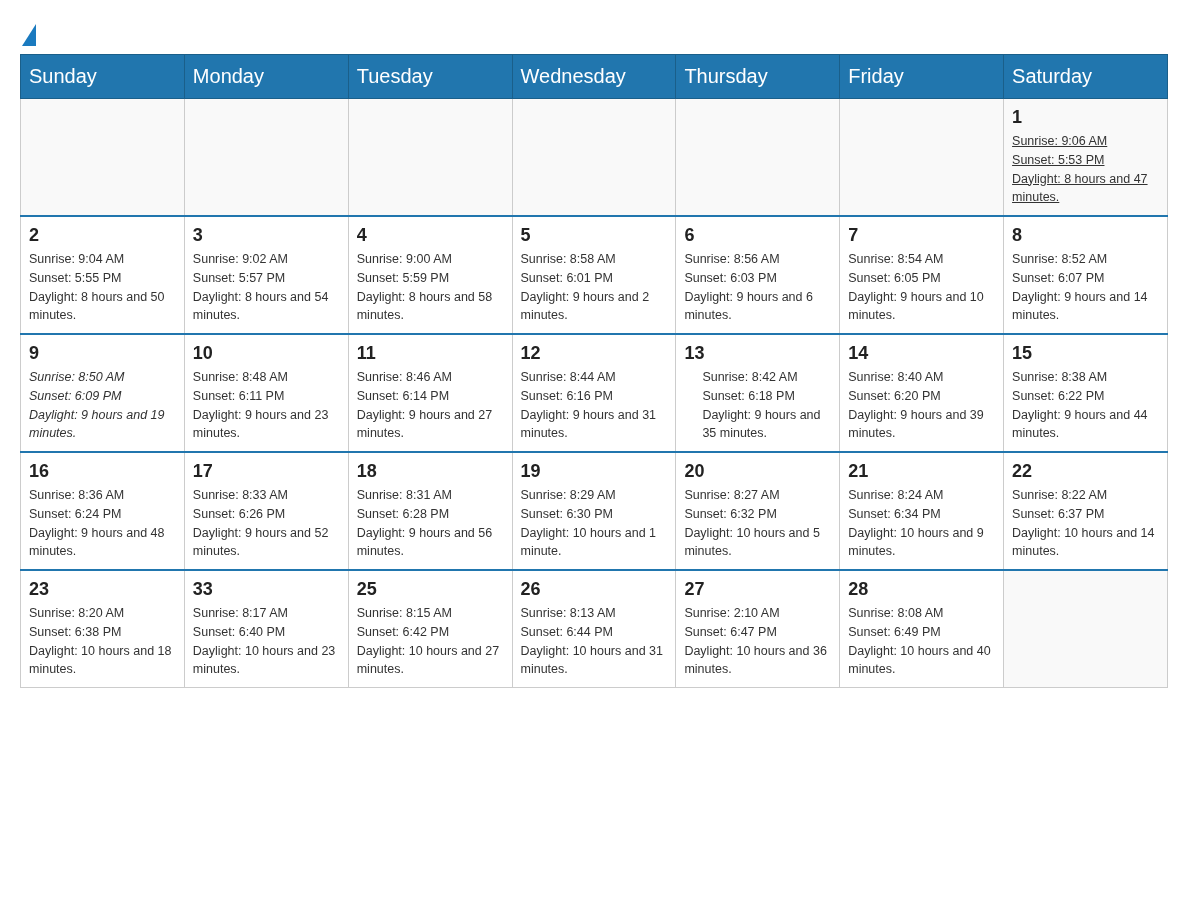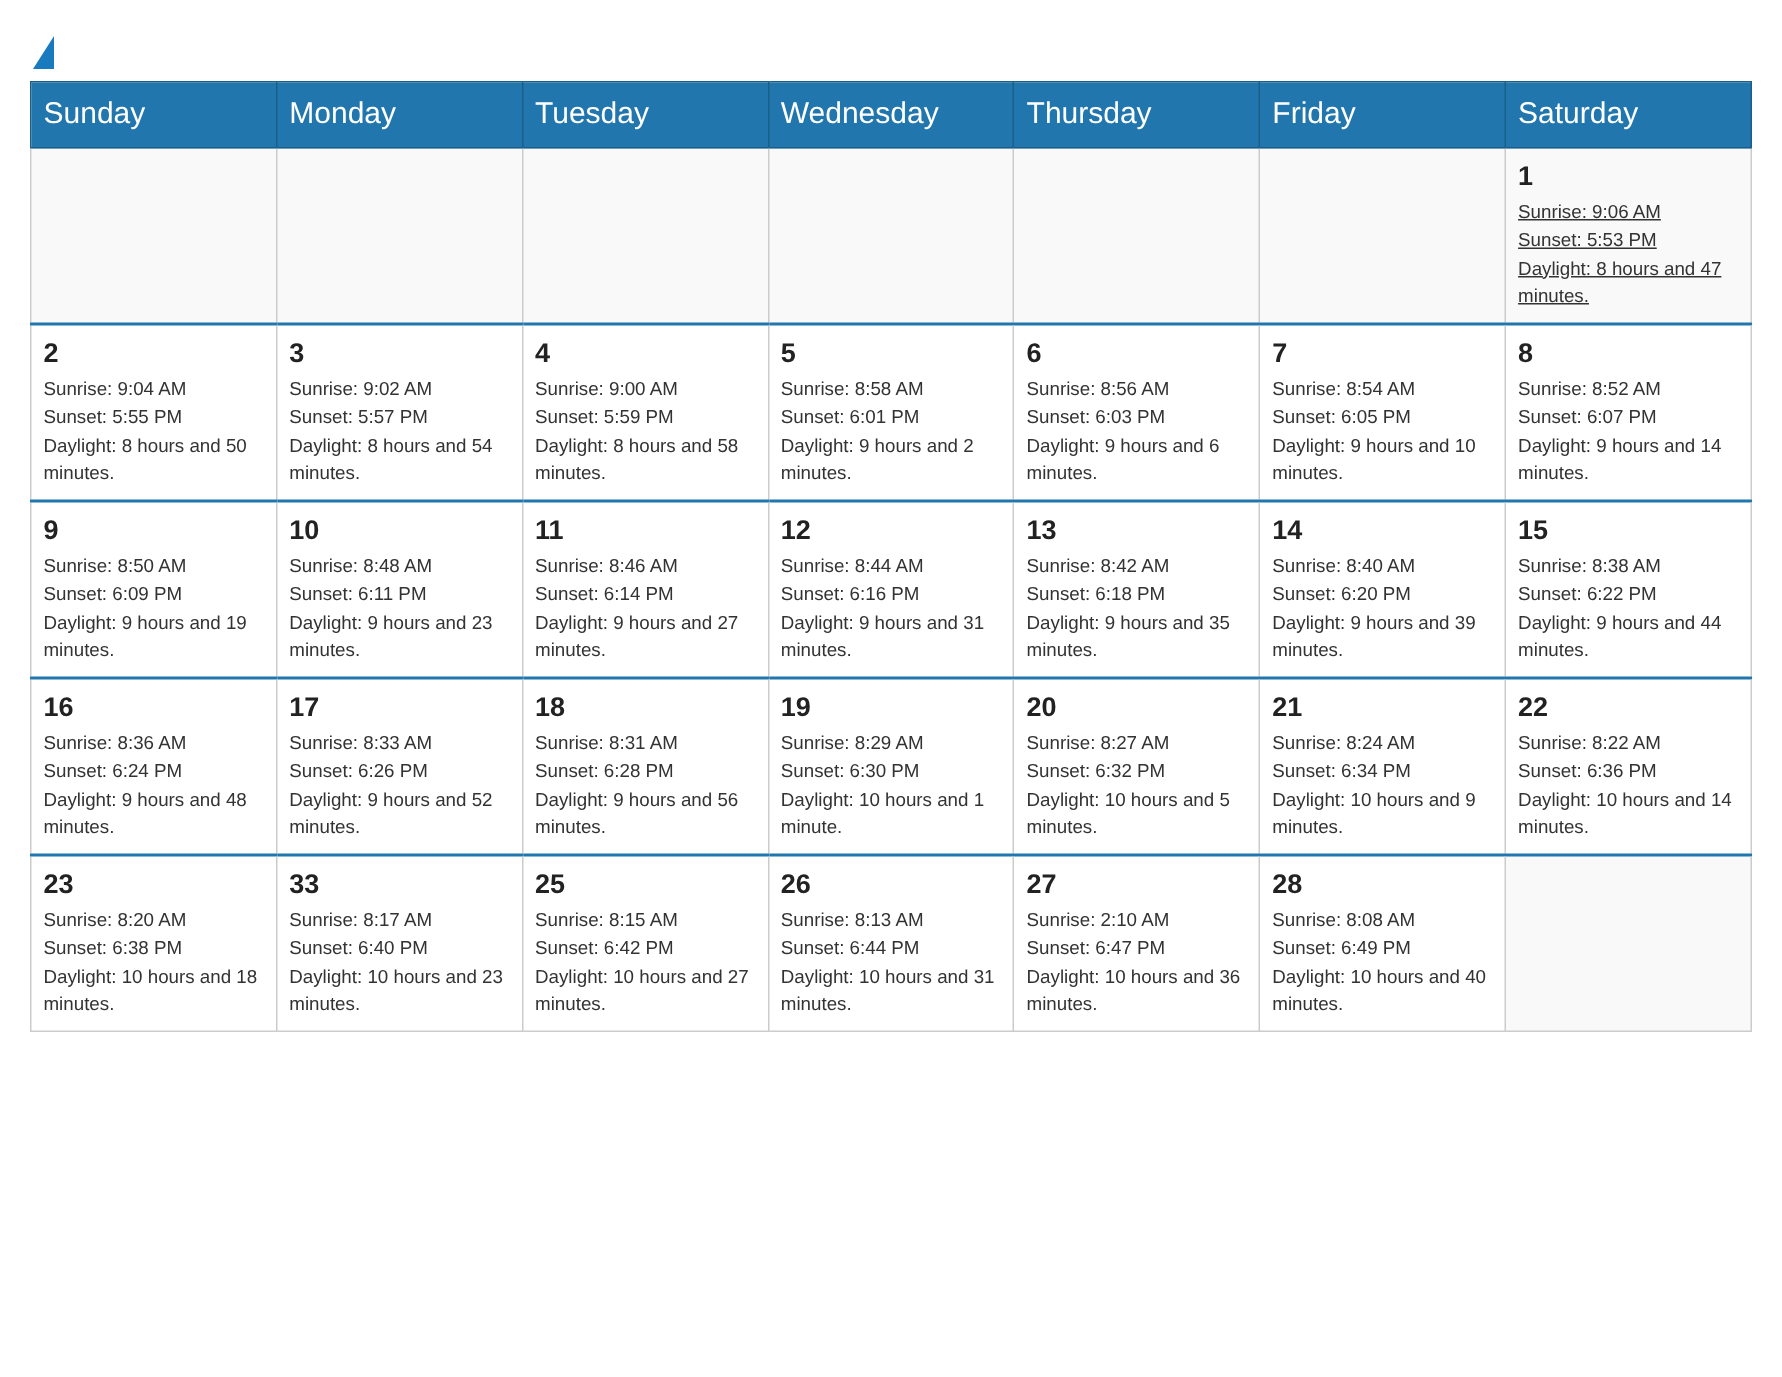--- a/index.html
+++ b/index.html
@@ -187,21 +187,21 @@
         <td>
           <span class="day-number">8</span>
           <div class="day-info" style="white-space: pre-line;">Sunrise: 8:52 AM
 Sunset: 6:07 PM
 Daylight: 9 hours and 14 minutes.</div>
         </td>
       </tr>
       <tr class="week-row">
         <td>
           <span class="day-number">9</span>
-          <div class="day-info" style="white-space: pre-line;">Sunrise: 8:50 AM
+          <div class="day-info" style="white-space: pre-line; font-style: italic;">Sunrise: 8:50 AM
 Sunset: 6:09 PM
 Daylight: 9 hours and 19 minutes.</div>
         </td>
         <td>
           <span class="day-number">10</span>
           <div class="day-info" style="white-space: pre-line;">Sunrise: 8:48 AM
 Sunset: 6:11 PM
 Daylight: 9 hours and 23 minutes.</div>
         </td>
         <td>
@@ -211,21 +211,21 @@
 Daylight: 9 hours and 27 minutes.</div>
         </td>
         <td>
           <span class="day-number">12</span>
           <div class="day-info" style="white-space: pre-line;">Sunrise: 8:44 AM
 Sunset: 6:16 PM
 Daylight: 9 hours and 31 minutes.</div>
         </td>
         <td>
           <span class="day-number">13</span>
-          <div class="day-info" style="white-space: pre-line;">Sunrise: 8:42 AM
+          <div class="day-info" style="white-space: pre-line; margin-left: 18px;">Sunrise: 8:42 AM
 Sunset: 6:18 PM
 Daylight: 9 hours and 35 minutes.</div>
         </td>
         <td>
           <span class="day-number">14</span>
           <div class="day-info" style="white-space: pre-line;">Sunrise: 8:40 AM
 Sunset: 6:20 PM
 Daylight: 9 hours and 39 minutes.</div>
         </td>
         <td>
@@ -268,21 +268,21 @@
         </td>
         <td>
           <span class="day-number">21</span>
           <div class="day-info" style="white-space: pre-line;">Sunrise: 8:24 AM
 Sunset: 6:34 PM
 Daylight: 10 hours and 9 minutes.</div>
         </td>
         <td>
           <span class="day-number">22</span>
           <div class="day-info" style="white-space: pre-line;">Sunrise: 8:22 AM
-Sunset: 6:36 PM
+Sunset: 6:37 PM
 Daylight: 10 hours and 14 minutes.</div>
         </td>
       </tr>
       <tr class="week-row">
         <td>
           <span class="day-number">23</span>
           <div class="day-info" style="white-space: pre-line;">Sunrise: 8:20 AM
 Sunset: 6:38 PM
 Daylight: 10 hours and 18 minutes.</div>
         </td>

